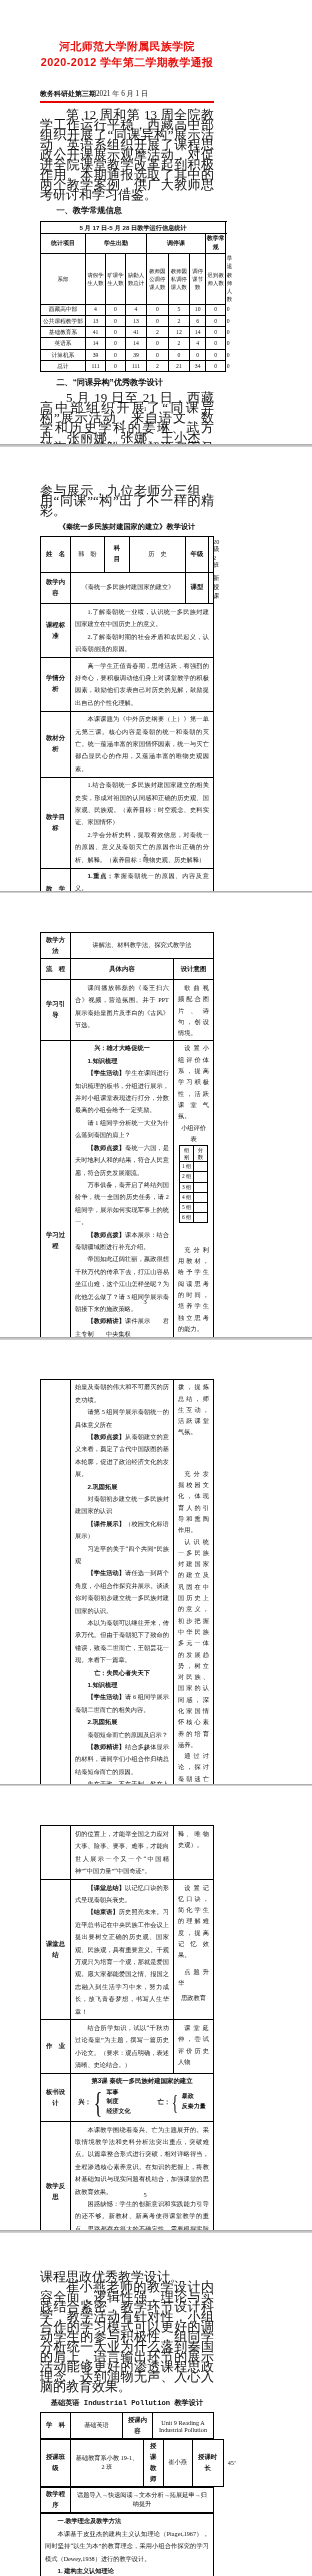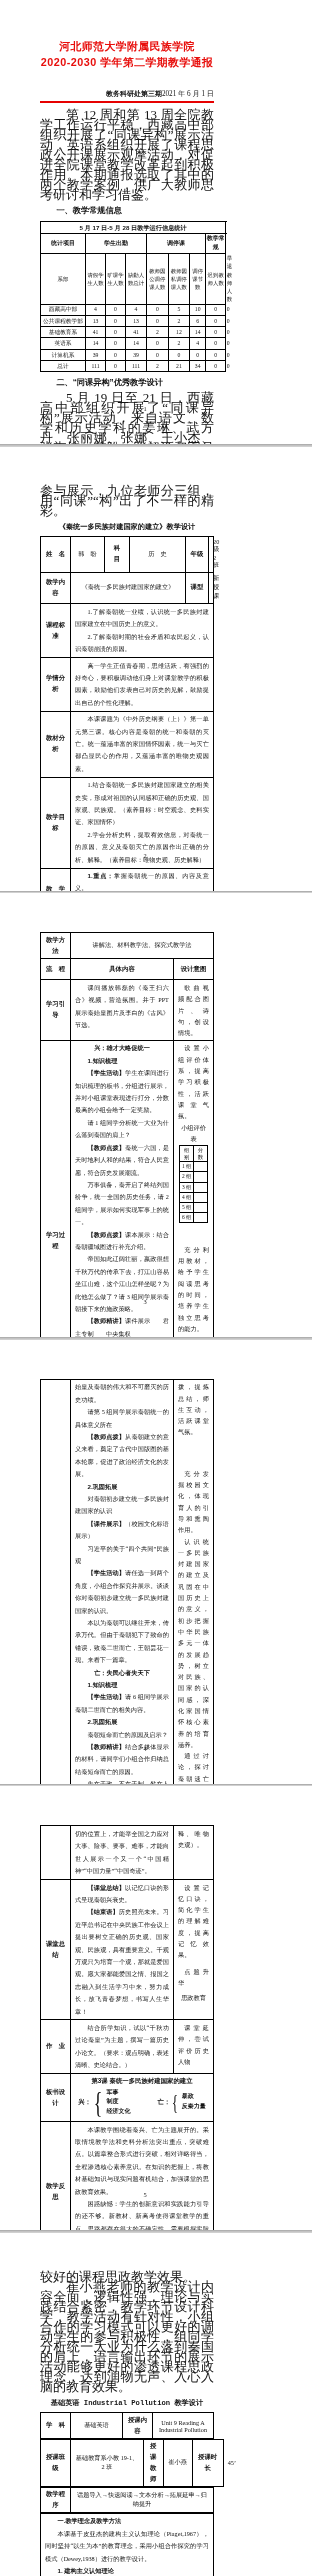--- a/index.html
+++ b/index.html
@@ -25,21 +25,21 @@
   .doc-title{
     text-align:center;
     color:#e80f0c;
     font-weight:700;
     font-size:10.8px;
     line-height:15.5px;
     letter-spacing:0.5px;
     font-family:"Liberation Sans","DejaVu Sans",sans-serif;
   }
   .masthead{
-    display:flex;justify-content:flex-end;align-items:baseline;
+    display:flex;justify-content:flex-start;align-items:baseline;
     margin-top:18.5px;
     font-size:7px;font-weight:700;
   }
   .masthead .m-right{font-weight:400;font-size:7.2px;}
   .redline{height:1.5px;background:#e60000;margin-top:2.6px;}
 
   .para{margin:0;font-size:13px;line-height:10px;text-align:justify;}
   .para.i2{text-indent:2em;}
   .para.mt{margin-top:7.7px;}
   .sech{
@@ -98,21 +98,21 @@
   .brace{font-size:29px;line-height:1;transform:scaleX(.65);display:inline-block;}
   .brace.sm{font-size:20.6px;}
   .bitems{text-align:left;font-weight:700;font-family:"Liberation Sans","DejaVu Sans",sans-serif;font-size:6px;line-height:9.8px;margin-left:1.5px;}
 </style>
 </head>
 <body>
 
 <div class="page">
   <div class="doc-title">
     <div>河北师范大学附属民族学院</div>
-    <div>2020-2030 学年第二学期教学通报</div>
+    <div>2020-2012 学年第二学期教学通报</div>
   </div>
   <div class="masthead">
     <span class="m-left">教务科研处</span>
     <span class="m-center">第三期</span>
     <span class="m-right">2021 年 6 月 1 日</span>
   </div>
   <div class="redline"></div>
   <p class="para i2 mt">第 12 周和第 13 周全院教学工作运行平稳，西藏高中部组织开展了“同课异构”展示活动，英语系组织开展了课程思政公开课展示观摩活动，对促进全院课堂教学改革起到积极作用。本期通报选取了其中的两个教学案例，供广大教师思考研讨和学习借鉴。</p>
   <h2 class="sech">一、教学常规信息</h2>
   <table class="st">
@@ -520,21 +520,21 @@
     </tr>
   </tbody>
     </table>
   <h2 class="sech">三、课程思政优秀教学设计</h2>
   <p class="para i2">5 月 18 日至 25 日，英语系组织开展了课程思政公开课展示观摩活动，韩玉娟、史琳、崔小燕、韩菁四位老师认真备课，挖掘本课程教材中的思政点，并与授课内容有机融入，展现了</p>
   <div class="pagenum">5</div>
 </div>
 <div class="psep"></div>
 
 <div class="page">
-  <p class="para">较好的课程思政教学效果。</p>
+  <p class="para">课程思政优秀教学设计。</p>
   <p class="para i2">崔小燕老师的教学设计内容全面，逻辑性强，理论与实践结合紧密，教学环节设计科学，教学活动有针对性，小组合作的学习模式可以更好的调动学生的参与积极性，组同学分析统一大业为什么落到秦国的肩上，语言输出环节的展示活动能够更好的渗透课程思政理念，达到润物无声、入心入脑的教育效果。</p>
   <div class="tbl-title">基础英语 Industrial Pollution 教学设计</div>
   <table class="dt">
     <colgroup>
         <col style="width:30px">
         <col style="width:52px">
         <col style="width:30px">
         <col>
       </colgroup>
     <tbody>

